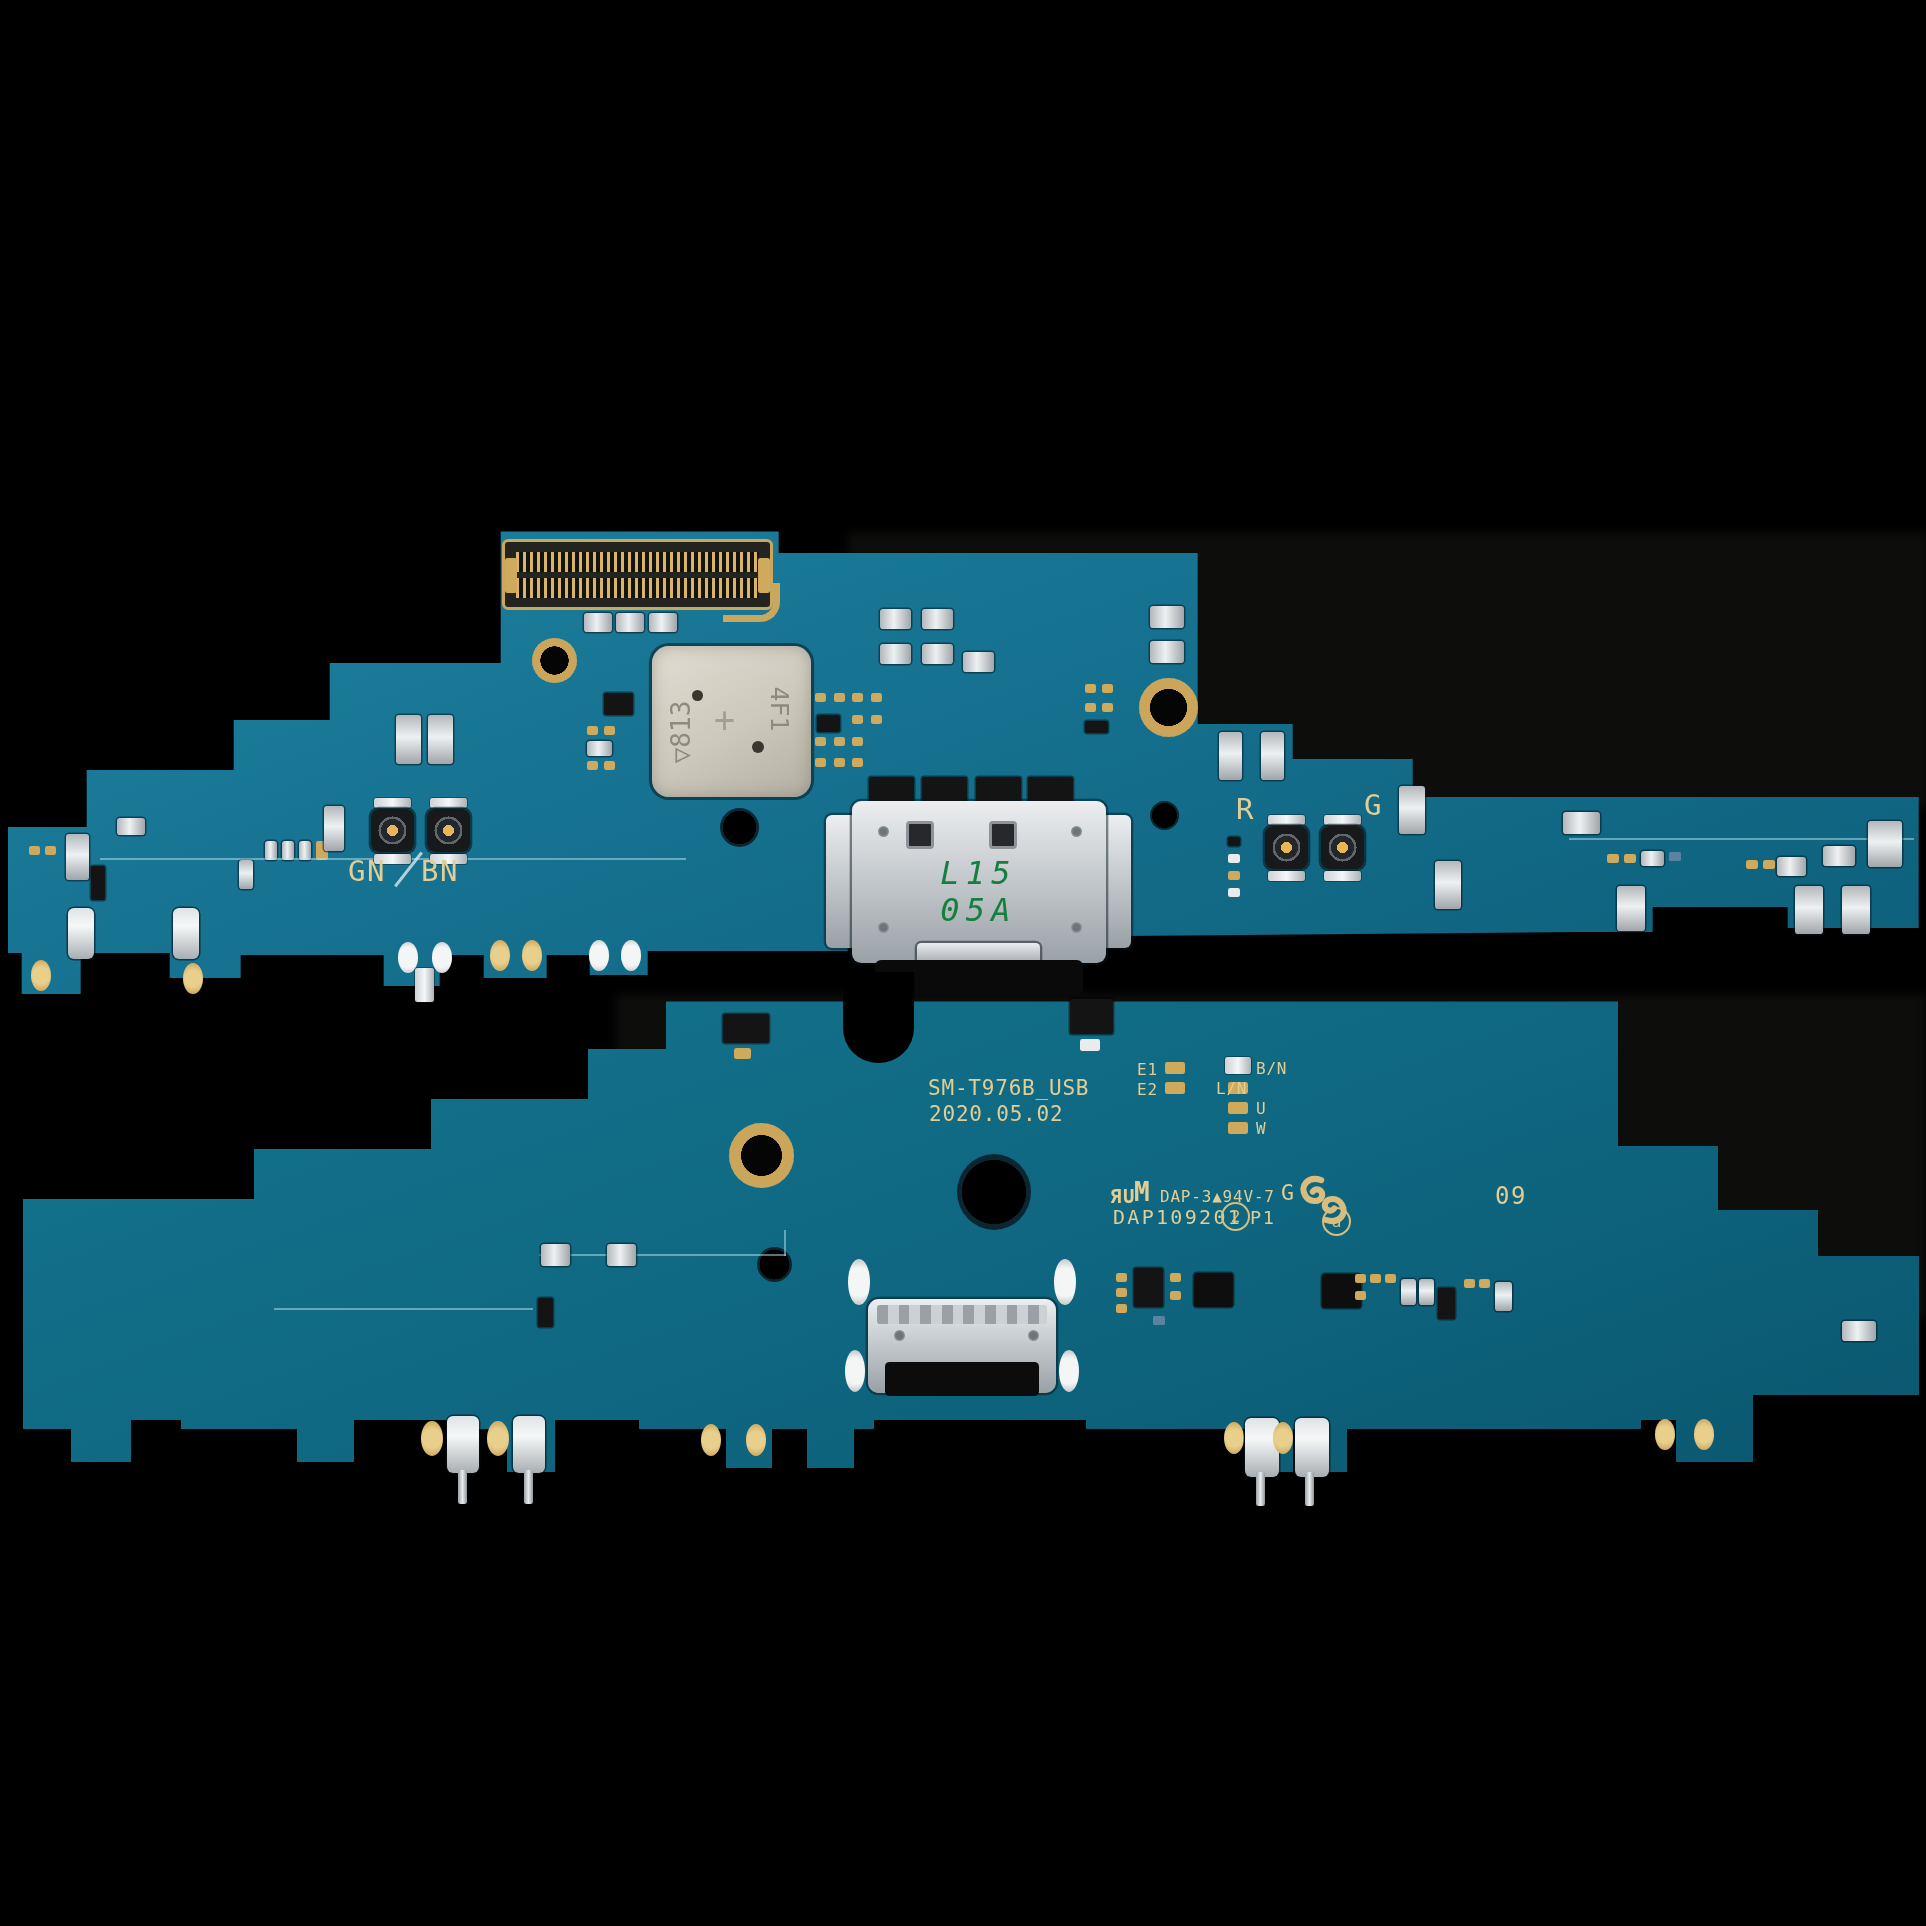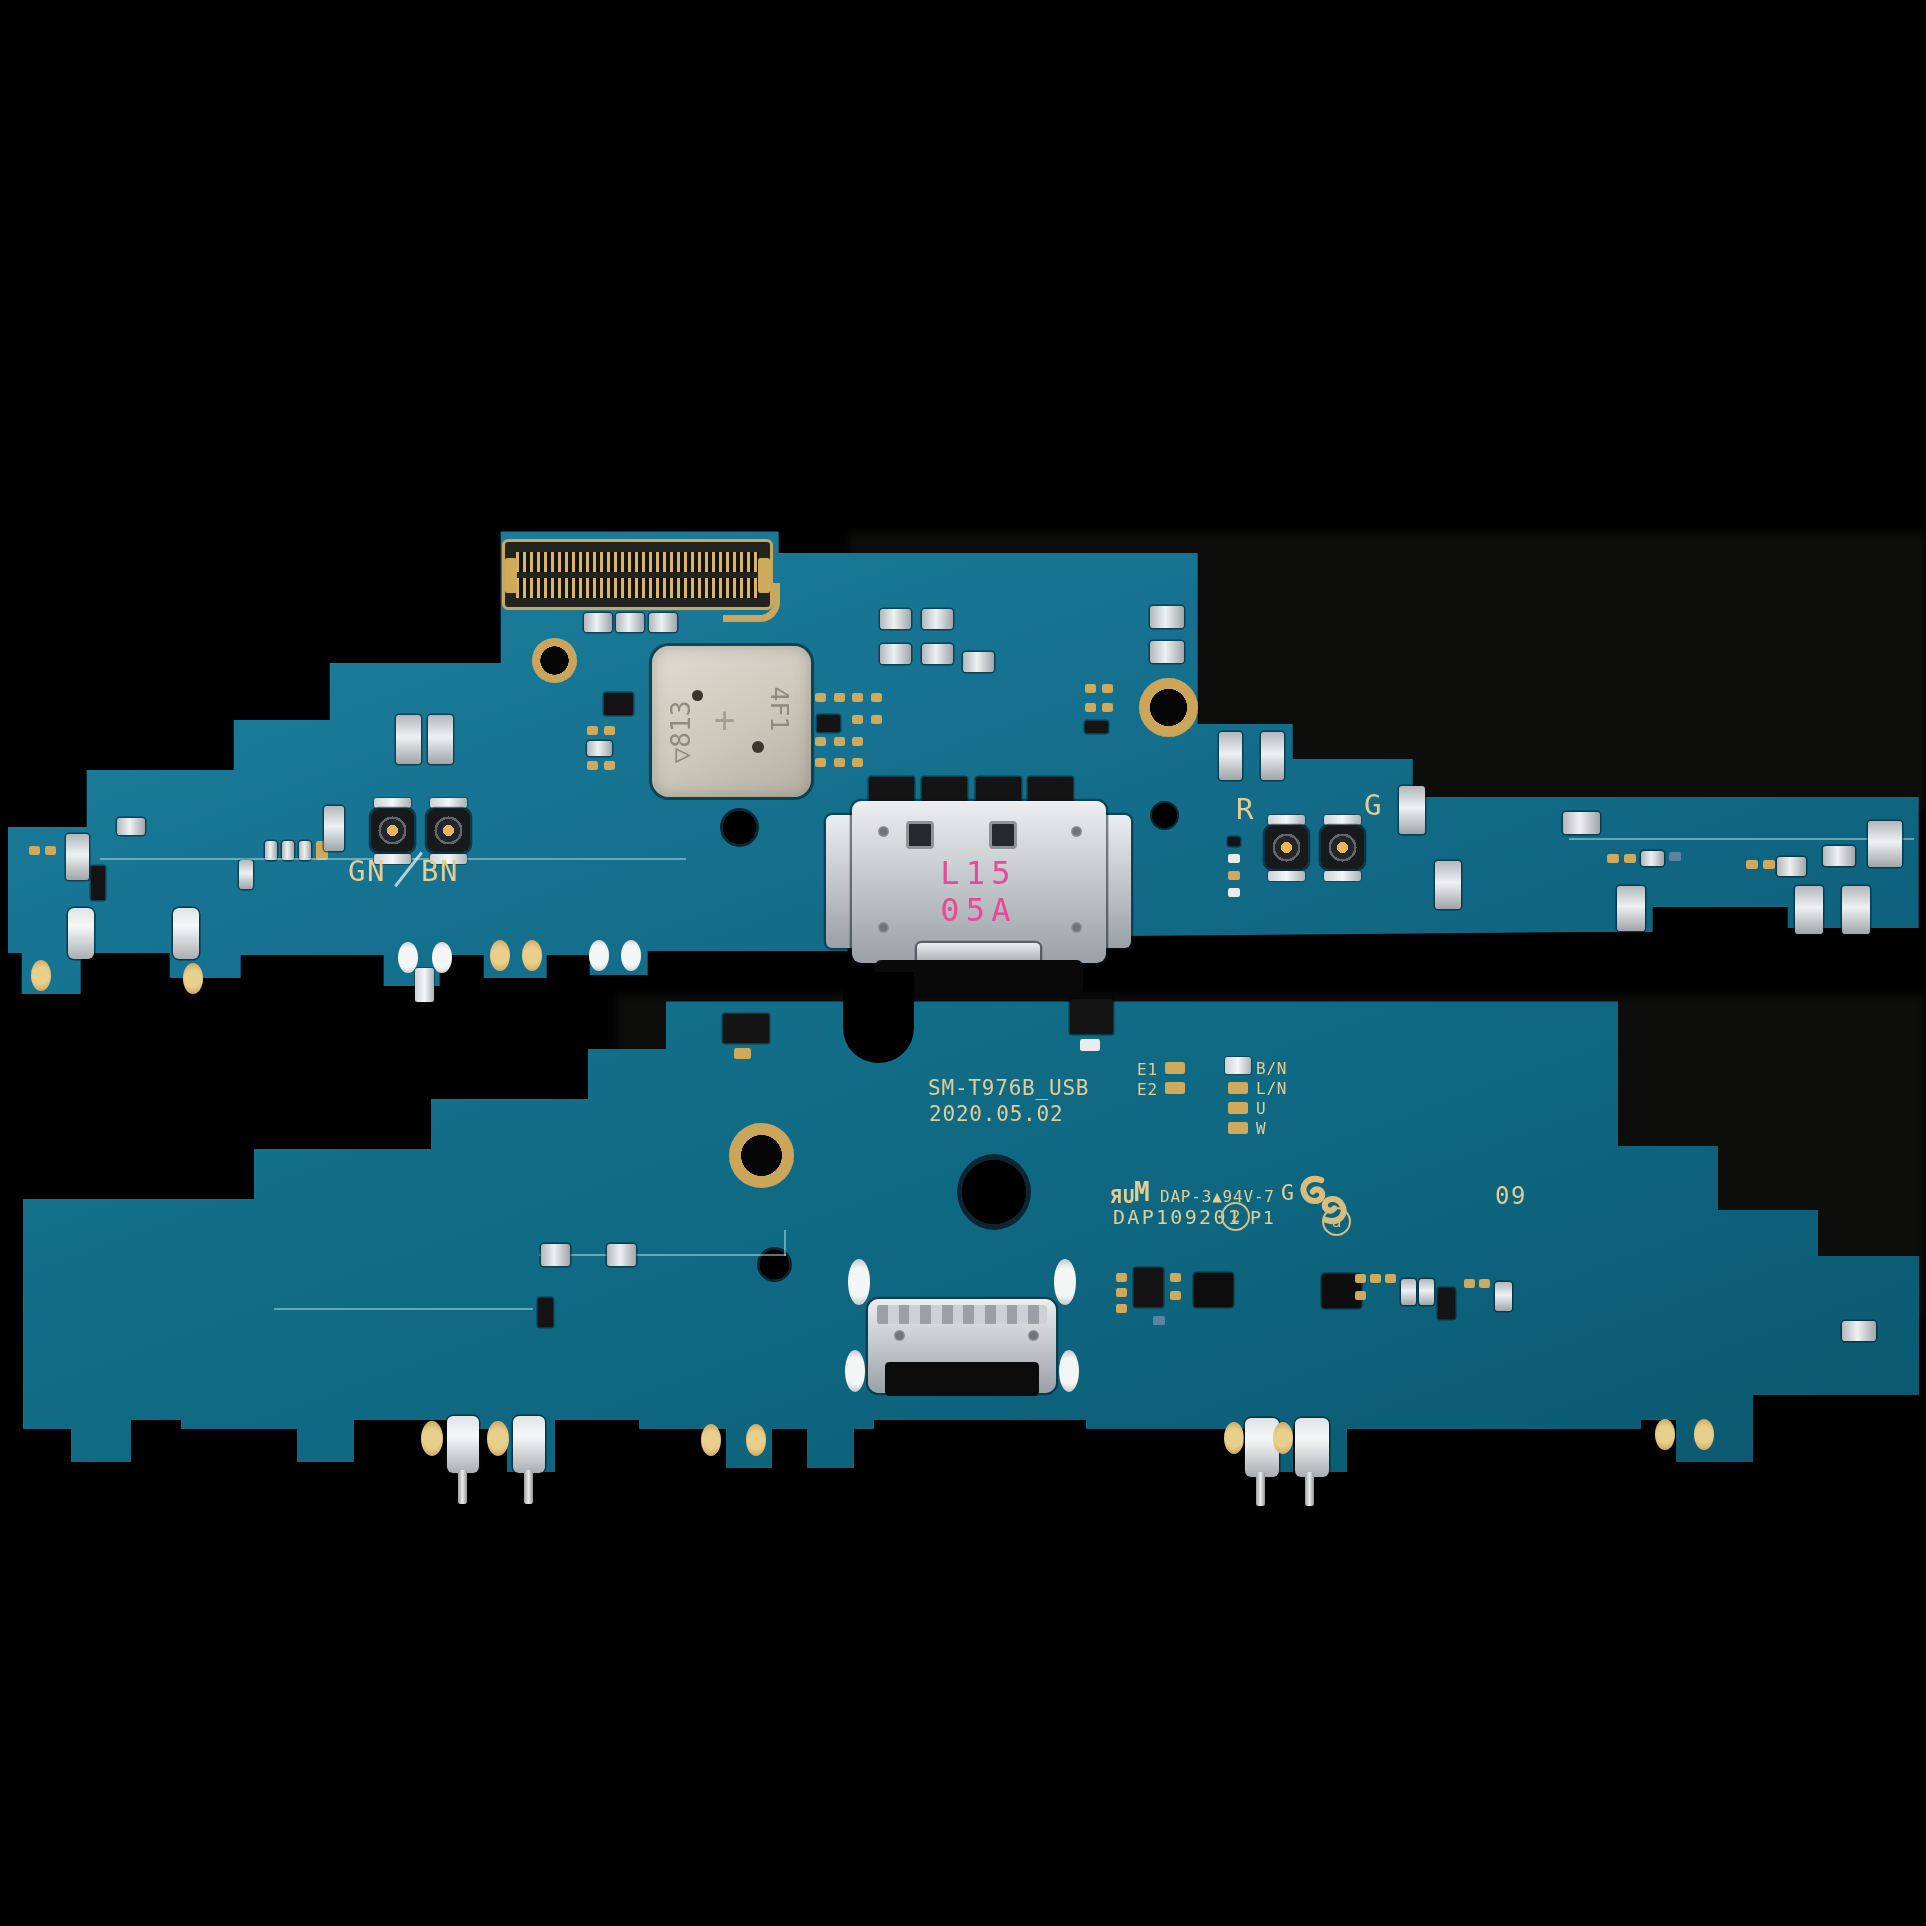--- a/index.html
+++ b/index.html
@@ -30,21 +30,21 @@
   .spring{position:absolute;background:linear-gradient(180deg,#dfe3e5,#f6f8f8 35%,#a9aeb3);border-radius:6.2px;box-shadow:0 0 0 1.5px rgba(5,18,25,.6);}
   .pin{position:absolute;background:linear-gradient(90deg,#9ba0a4,#e8ebec 50%,#8f9498);border-radius:2.3px;}
   .holeg{position:absolute;border-radius:50%;background:radial-gradient(circle,#050505 0 44%,#caa55a 45% 70%,#ecd493 71% 85%,#ac8843 86% 100%);}
   .holed{position:absolute;border-radius:50%;background:radial-gradient(circle,#000 0 60%,#0c2631 61% 82%,#0f4b60 83% 100%);}
   .trace{position:absolute;background:rgba(185,228,240,.5);}
   #emi-shield{position:absolute;left:652px;top:646px;width:159px;height:151px;border-radius:17px;
     background:linear-gradient(150deg,#e2ddd2 0%,#cdc8bc 55%,#b4afa3 100%);
     box-shadow:0 0 0 3.1px rgba(10,25,32,.55), inset 0 0 15.4px rgba(120,115,100,.5);}
   .shieldtxt{position:absolute;font-family:"DejaVu Sans Mono",monospace;color:#8e8a7e;text-align:center;}
   .usbbody{position:absolute;background:linear-gradient(180deg,#eceef0,#c6cbcf 45%,#9aa1a6);border-radius:9.2px;box-shadow:0 0 0 2.3px rgba(8,22,30,.5);}
-  .usbtxt{position:absolute;font-family:"DejaVu Sans Mono",monospace;color:#ec4899;text-align:center;letter-spacing:6.2px;}
+  .usbtxt{position:absolute;font-family:"DejaVu Sans Mono",monospace;color:#15803d;text-align:center;letter-spacing:6.2px;font-style:italic;}
   .dot{position:absolute;border-radius:50%;background:radial-gradient(circle,#6e7479 0 40%,#b8bdc1 100%);}
   .rubber{position:absolute;background:#0e0e0e;border-radius:3.1px;box-shadow:0 0 0 1.5px rgba(0,0,0,.5);}
   .circmark{position:absolute;border:2.3px solid #d8bd7d;border-radius:50%;color:#d8bd7d;
     font-family:"DejaVu Sans Mono",monospace;display:flex;align-items:center;justify-content:center;}
 </style>
 </head>
 <body>
 
 <div class="bgband" style="left:848px;top:532px;width:1079px;height:277px;"></div>
 <div class="bgband" style="left:616px;top:994px;width:1310px;height:324px;"></div>
@@ -211,21 +211,21 @@
 
 <div class="silk" style="left:1137px;top:1060px;font-size:16px;letter-spacing:0.8px;">E1</div>
 <div class="pad" style="left:1165px;top:1062px;width:20px;height:12.3px;"></div>
 <div class="silk" style="left:1137px;top:1080px;font-size:16px;letter-spacing:0.8px;">E2</div>
 <div class="pad" style="left:1165px;top:1082px;width:20px;height:12.3px;"></div>
 <div class="clip" style="left:1225px;top:1057px;width:26px;height:17px;"></div>
 <div class="pad" style="left:1228px;top:1082px;width:20px;height:12.3px;"></div>
 <div class="pad" style="left:1228px;top:1102px;width:20px;height:12.3px;"></div>
 <div class="pad" style="left:1228px;top:1122px;width:20px;height:12.3px;"></div>
 <div class="silk" style="left:1256px;top:1059px;font-size:16px;letter-spacing:0.8px;">B/N</div>
-<div class="silk" style="left:1256px;top:1079px;font-size:16px;letter-spacing:0.8px;">L/N</div>
+<div class="silk" style="left:1216px;top:1079px;font-size:16px;letter-spacing:0.8px;">L/N</div>
 <div class="silk" style="left:1256px;top:1099px;font-size:16px;letter-spacing:0.8px;">U</div>
 <div class="silk" style="left:1256px;top:1119px;font-size:16px;letter-spacing:0.8px;">W</div>
 
 <div class="silk" style="left:1110px;top:1185px;font-size:19px;font-weight:bold;">ЯU</div>
 <div class="silk" style="left:1134px;top:1177px;font-size:26px;font-weight:bold;letter-spacing:0;">M</div>
 <div class="silk" style="left:1160px;top:1187px;font-size:16px;letter-spacing:0.8px;">DAP-3▲94V-7</div>
 <div class="silk" style="left:1113px;top:1205px;font-size:20px;letter-spacing:2.3px;">DAP109201</div>
 <div class="circmark" style="left:1221px;top:1202px;width:25px;height:25px;font-size:16px;">2</div>
 <div class="silk" style="left:1250px;top:1207px;font-size:18.5px;letter-spacing:1.5px;">P1</div>
 <div class="silk" style="left:1281px;top:1180px;font-size:21.6px;">G</div>

